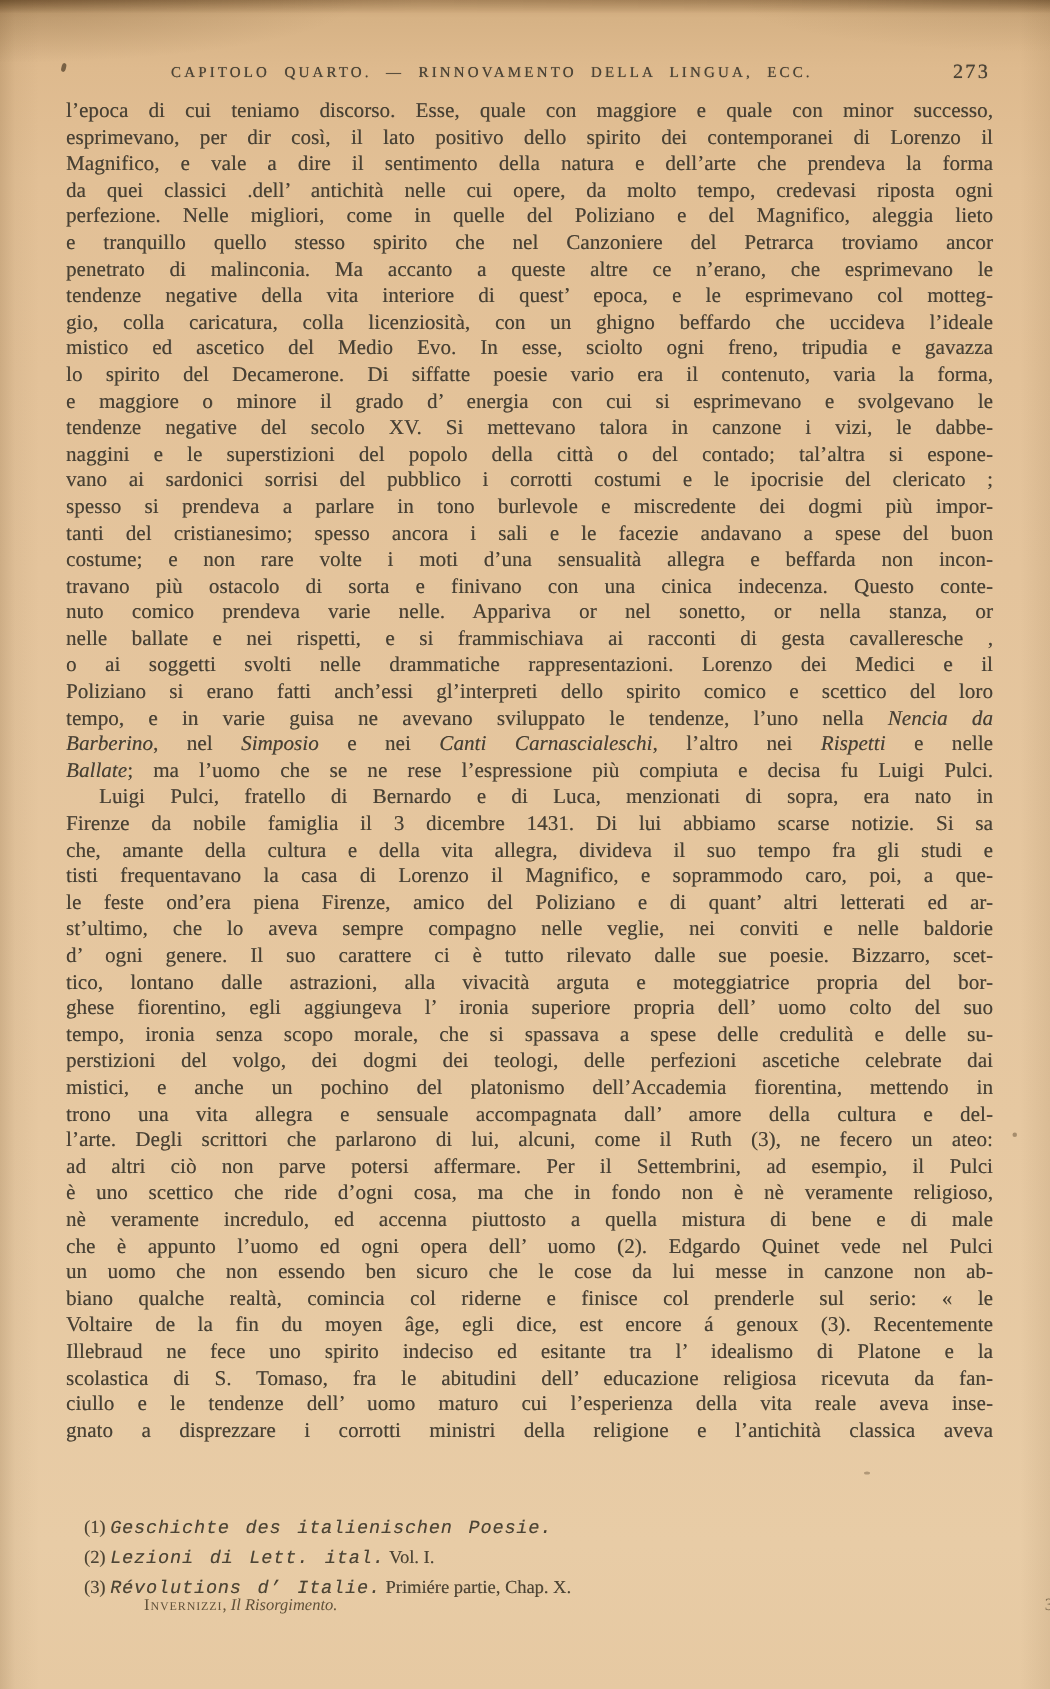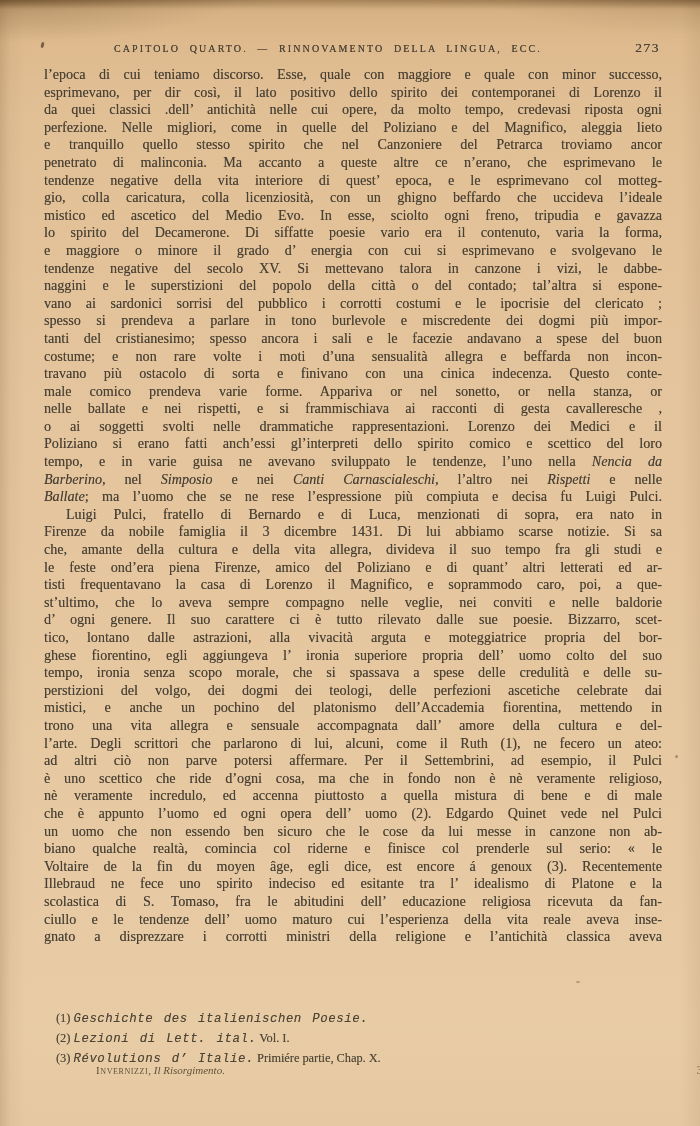--- a/index.html
+++ b/index.html
@@ -92,59 +92,60 @@
 
   <div class="running-head">
     <span class="running-title">CAPITOLO QUARTO. — RINNOVAMENTO DELLA LINGUA, ECC.</span>
     <span class="page-number">273</span>
   </div>
 
   <div class="text-block" id="body-text">
       <div class="para">
         <div class="line">l’epoca di cui teniamo discorso. Esse, quale con maggiore e quale con minor successo,</div>
         <div class="line">esprimevano, per dir così, il lato positivo dello spirito dei contemporanei di Lorenzo il</div>
+        <div class="line">Magnifico, e vale a dire il sentimento della natura e dell’arte che prendeva la forma</div>
         <div class="line">da quei classici .dell’ antichità nelle cui opere, da molto tempo, credevasi riposta ogni</div>
         <div class="line">perfezione. Nelle migliori, come in quelle del Poliziano e del Magnifico, aleggia lieto</div>
         <div class="line">e tranquillo quello stesso spirito che nel Canzoniere del Petrarca troviamo ancor</div>
         <div class="line">penetrato di malinconia. Ma accanto a queste altre ce n’erano, che esprimevano le</div>
         <div class="line">tendenze negative della vita interiore di quest’ epoca, e le esprimevano col motteg-</div>
         <div class="line">gio, colla caricatura, colla licenziosità, con un ghigno beffardo che uccideva l’ideale</div>
         <div class="line">mistico ed ascetico del Medio Evo. In esse, sciolto ogni freno, tripudia e gavazza</div>
         <div class="line">lo spirito del Decamerone. Di siffatte poesie vario era il contenuto, varia la forma,</div>
         <div class="line">e maggiore o minore il grado d’ energia con cui si esprimevano e svolgevano le</div>
         <div class="line">tendenze negative del secolo XV. Si mettevano talora in canzone i vizi, le dabbe-</div>
         <div class="line">naggini e le superstizioni del popolo della città o del contado; tal’altra si espone-</div>
         <div class="line">vano ai sardonici sorrisi del pubblico i corrotti costumi e le ipocrisie del clericato ;</div>
         <div class="line">spesso si prendeva a parlare in tono burlevole e miscredente dei dogmi più impor-</div>
         <div class="line">tanti del cristianesimo; spesso ancora i sali e le facezie andavano a spese del buon</div>
         <div class="line">costume; e non rare volte i moti d’una sensualità allegra e beffarda non incon-</div>
         <div class="line">travano più ostacolo di sorta e finivano con una cinica indecenza. Questo conte-</div>
-        <div class="line">male comico prendeva varie forme. Appariva or nel sonetto, or nella stanza, or</div>
+        <div class="line">nuto comico prendeva varie nelle. Appariva or nel sonetto, or nella stanza, or</div>
         <div class="line">nelle ballate e nei rispetti, e si frammischiava ai racconti di gesta cavalleresche ,</div>
         <div class="line">o ai soggetti svolti nelle drammatiche rappresentazioni. Lorenzo dei Medici e il</div>
         <div class="line">Poliziano si erano fatti anch’essi gl’interpreti dello spirito comico e scettico del loro</div>
         <div class="line">tempo, e in varie guisa ne avevano sviluppato le tendenze, l’uno nella <i>Nencia da</i></div>
         <div class="line"><i>Barberino</i>, nel <i>Simposio</i> e nei <i>Canti Carnascialeschi</i>, l’altro nei <i>Rispetti</i> e nelle</div>
         <div class="line"><i>Ballate</i>; ma l’uomo che se ne rese l’espressione più compiuta e decisa fu Luigi Pulci.</div>
       </div>
       <div class="para para-indent">
         <div class="line">Luigi Pulci, fratello di Bernardo e di Luca, menzionati di sopra, era nato in</div>
         <div class="line">Firenze da nobile famiglia il 3 dicembre 1431. Di lui abbiamo scarse notizie. Si sa</div>
         <div class="line">che, amante della cultura e della vita allegra, divideva il suo tempo fra gli studi e</div>
+        <div class="line">tisti frequentavano la casa di Lorenzo il Magnifico, e soprammodo caro, poi, a que-</div>
         <div class="line">le feste ond’era piena Firenze, amico del Poliziano e di quant’ altri letterati ed ar-</div>
-        <div class="line">tisti frequentavano la casa di Lorenzo il Magnifico, e soprammodo caro, poi, a que-</div>
         <div class="line">st’ultimo, che lo aveva sempre compagno nelle veglie, nei conviti e nelle baldorie</div>
         <div class="line">d’ ogni genere. Il suo carattere ci è tutto rilevato dalle sue poesie. Bizzarro, scet-</div>
         <div class="line">tico, lontano dalle astrazioni, alla vivacità arguta e moteggiatrice propria del bor-</div>
         <div class="line">ghese fiorentino, egli aggiungeva l’ ironia superiore propria dell’ uomo colto del suo</div>
         <div class="line">tempo, ironia senza scopo morale, che si spassava a spese delle credulità e delle su-</div>
         <div class="line">perstizioni del volgo, dei dogmi dei teologi, delle perfezioni ascetiche celebrate dai</div>
         <div class="line">mistici, e anche un pochino del platonismo dell’Accademia fiorentina, mettendo in</div>
         <div class="line">trono una vita allegra e sensuale accompagnata dall’ amore della cultura e del-</div>
-        <div class="line">l’arte. Degli scrittori che parlarono di lui, alcuni, come il Ruth (1), ne fecero un ateo:</div>
+        <div class="line">l’arte. Degli scrittori che parlarono di lui, alcuni, come il Ruth (3), ne fecero un ateo:</div>
         <div class="line">ad altri ciò non parve potersi affermare. Per il Settembrini, ad esempio, il Pulci</div>
         <div class="line">è uno scettico che ride d’ogni cosa, ma che in fondo non è nè veramente religioso,</div>
         <div class="line">nè veramente incredulo, ed accenna piuttosto a quella mistura di bene e di male</div>
         <div class="line">che è appunto l’uomo ed ogni opera dell’ uomo (2). Edgardo Quinet vede nel Pulci</div>
         <div class="line">un uomo che non essendo ben sicuro che le cose da lui messe in canzone non ab-</div>
         <div class="line">biano qualche realtà, comincia col riderne e finisce col prenderle sul serio: « le</div>
         <div class="line">Voltaire de la fin du moyen âge, egli dice, est encore á genoux (3). Recentemente</div>
         <div class="line">Illebraud ne fece uno spirito indeciso ed esitante tra l’ idealismo di Platone e la</div>
         <div class="line">scolastica di S. Tomaso, fra le abitudini dell’ educazione religiosa ricevuta da fan-</div>
         <div class="line">ciullo e le tendenze dell’ uomo maturo cui l’esperienza della vita reale aveva inse-</div>

